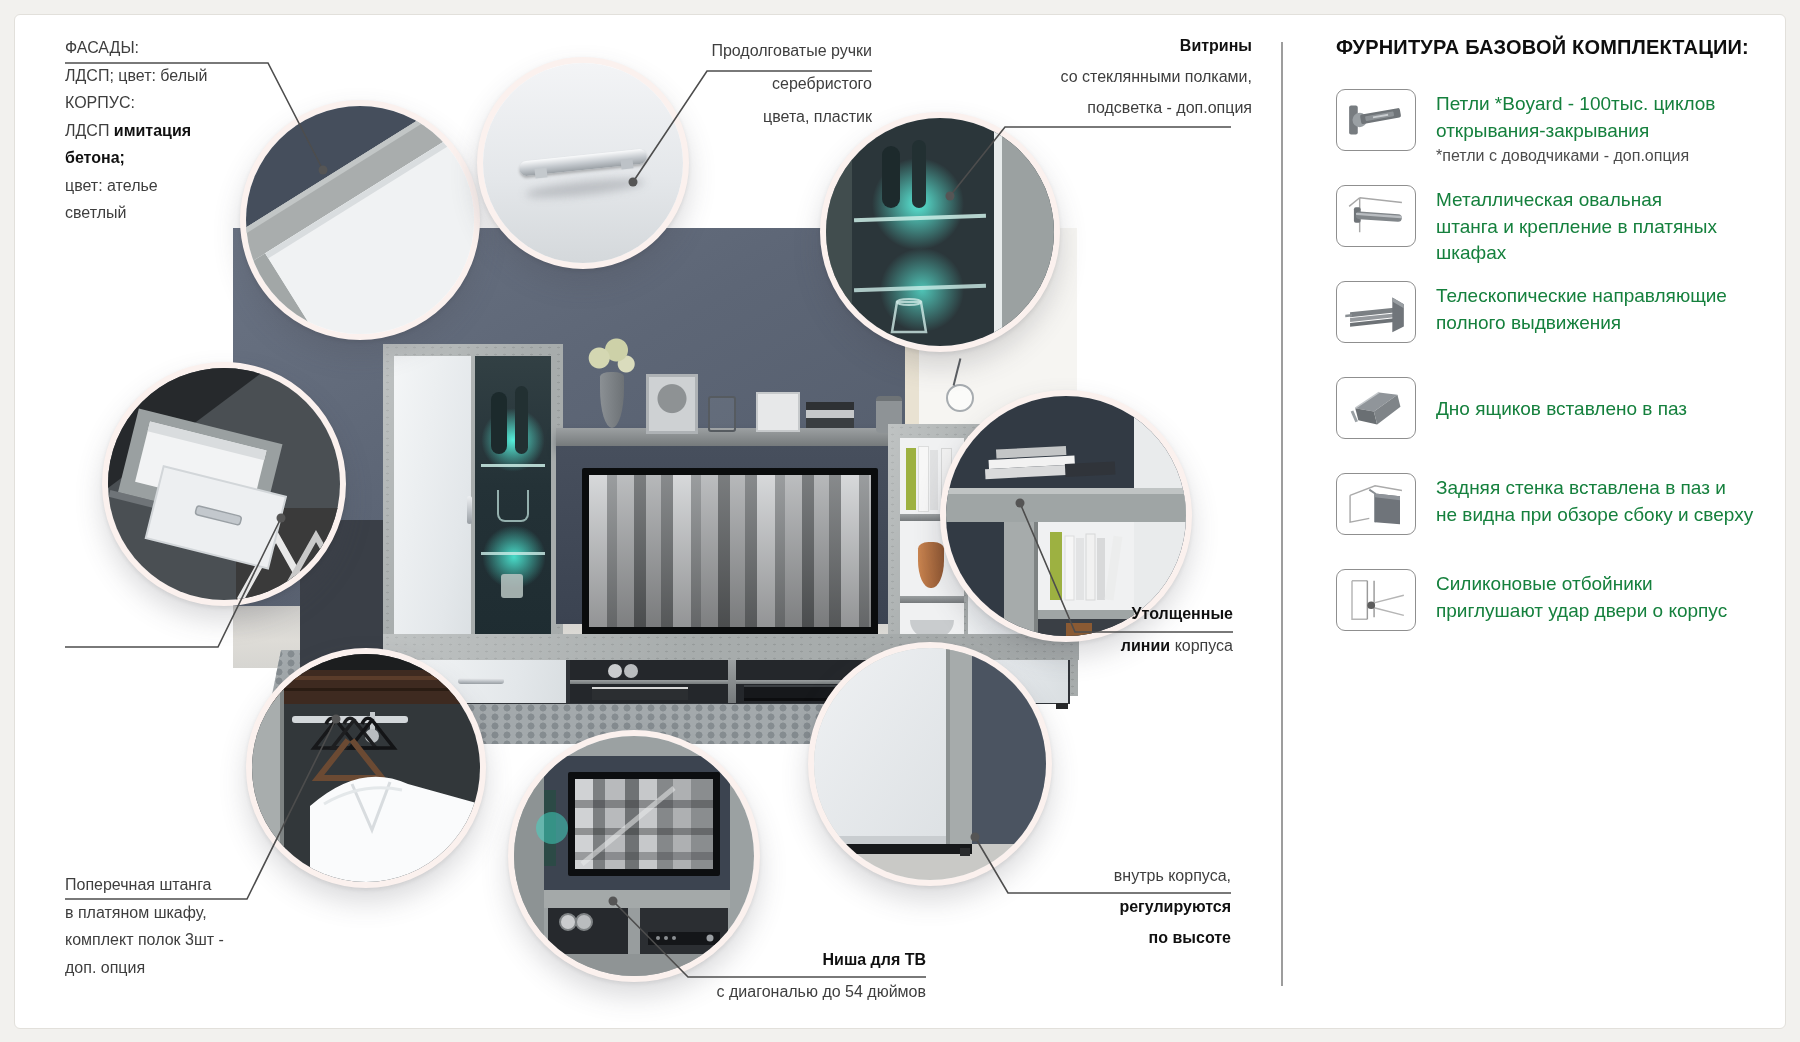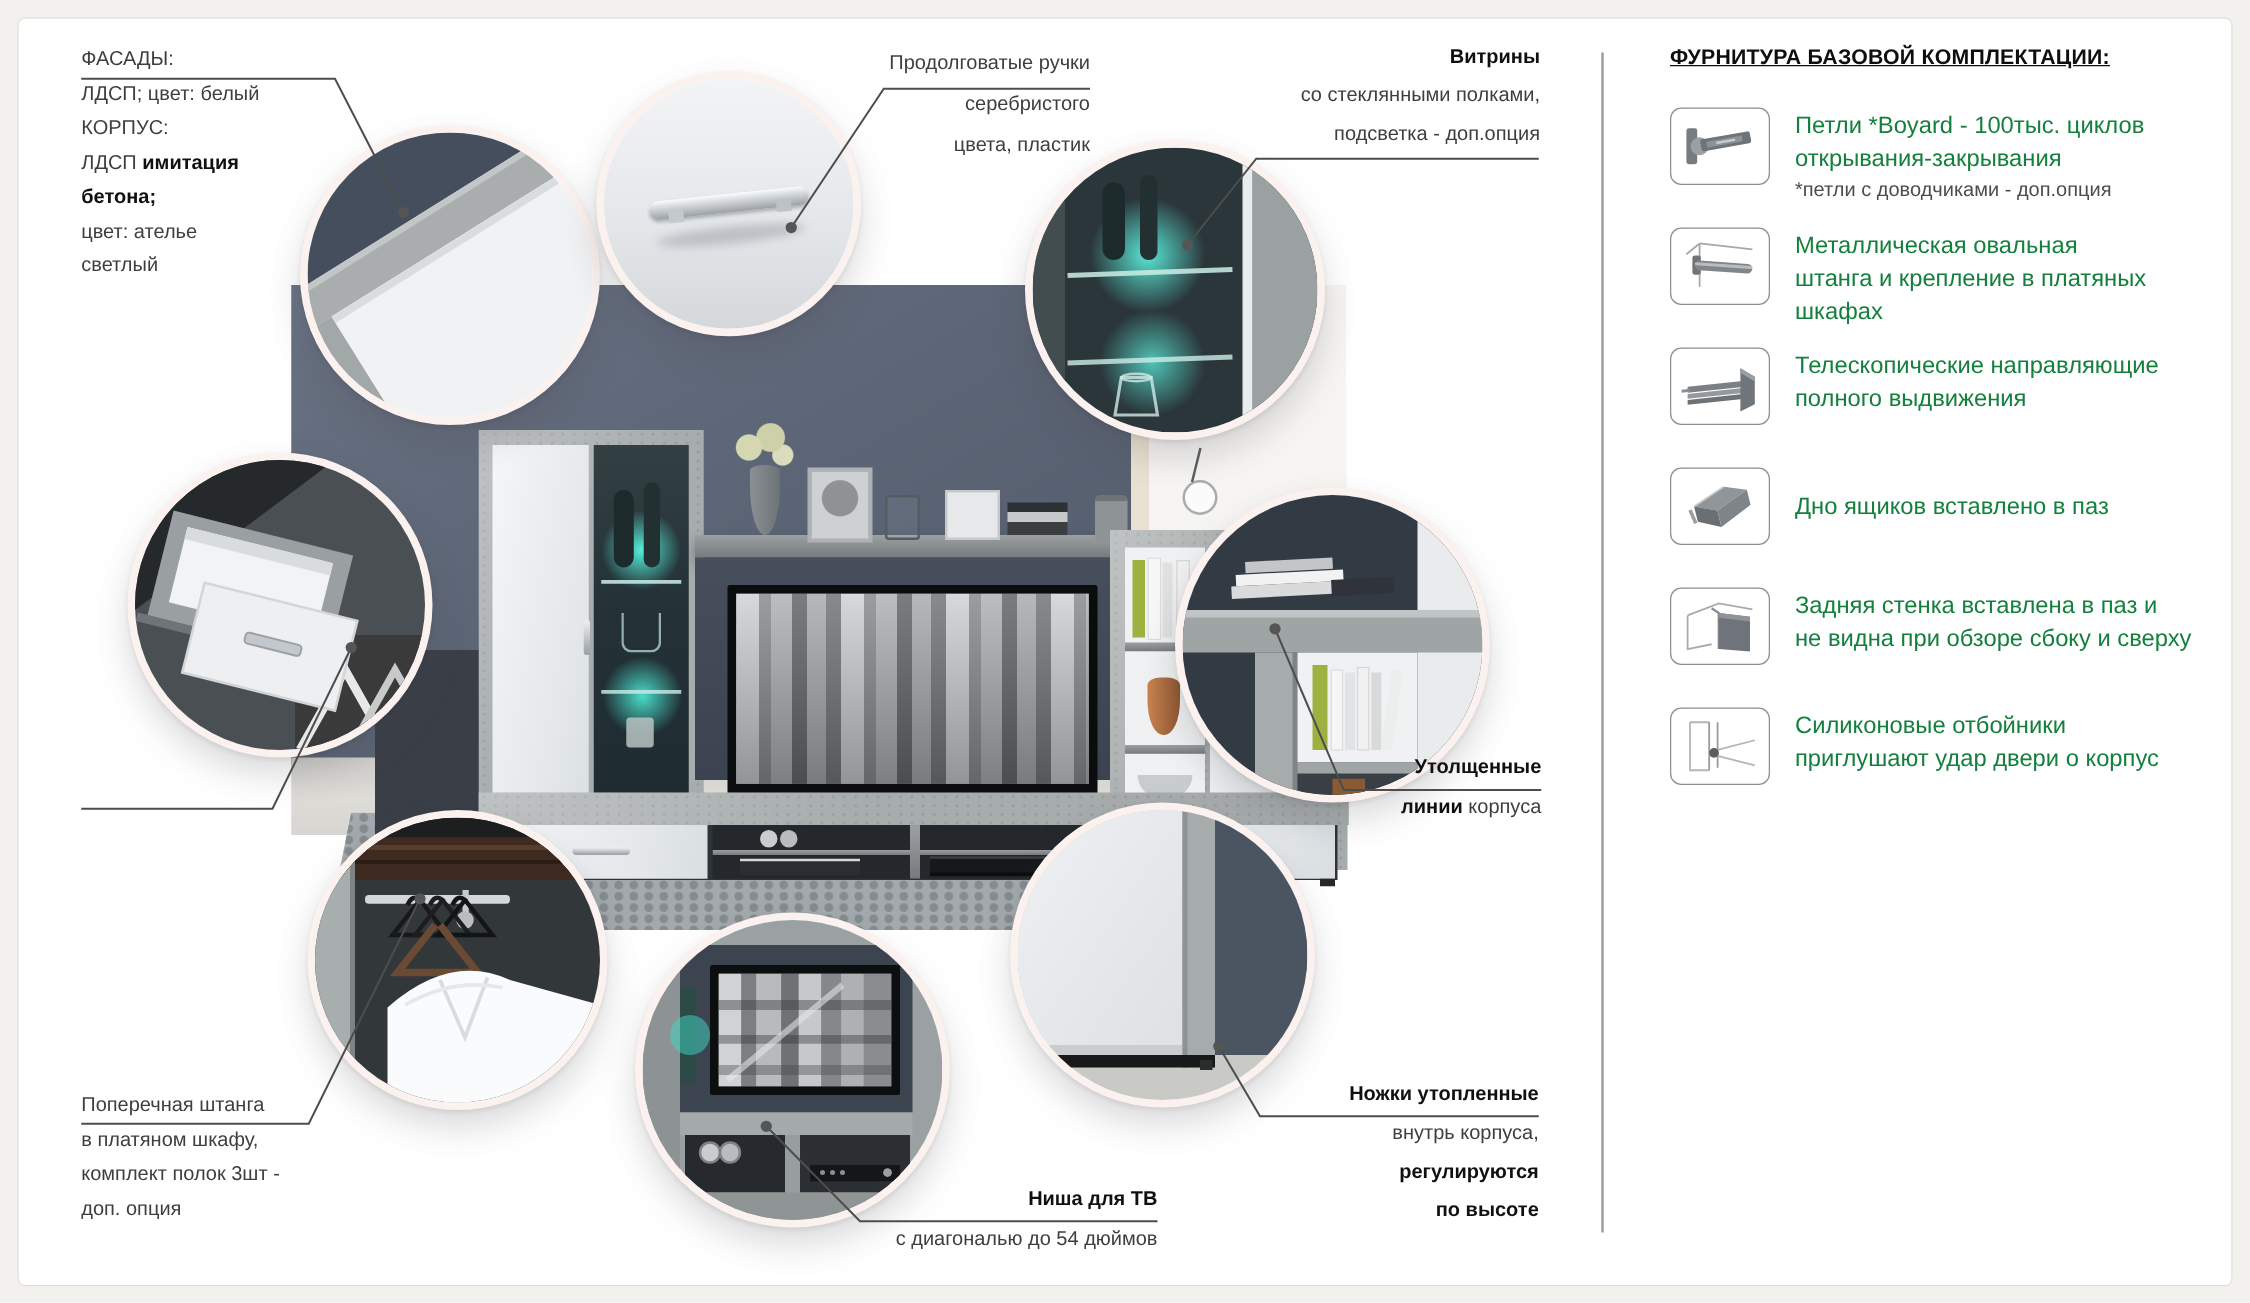--- a/index.html
+++ b/index.html
@@ -28,21 +28,21 @@
 
   
   .note{position:absolute;color:#3e3e3e;font-size:16px;line-height:27.5px;z-index:6;}
   .note b{color:#101010;font-weight:700;}
   .r{text-align:right;}
   .lh31{line-height:31px;} .lh32{line-height:32px;} .lh33{line-height:33px;}
 
   
   #divider{position:absolute;left:1281px;top:42px;width:2px;height:944px;background:#9d9d9d;z-index:5;}
   #sidebar{position:absolute;left:1336px;top:36px;width:424px;z-index:6;}
-  #sidebar h1{margin:0;font-size:17px;font-weight:700;color:#0e0e0e;letter-spacing:.2px;text-decoration:underline;}
+  #sidebar h1{margin:0;font-size:20px;font-weight:700;color:#0e0e0e;letter-spacing:.2px;}
   .hw-item{display:flex;align-items:flex-start;gap:20px;height:96px;}
   #hw-list{margin-top:30px;}
   .hw-icon{flex:0 0 78px;height:60px;border:1.5px solid #8f8f8f;border-radius:9px;background:#fff;
            display:flex;align-items:center;justify-content:center;}
   .hw-icon svg{width:64px;height:48px;}
   .hw-body{padding-top:2px;min-height:60px;display:flex;flex-direction:column;justify-content:flex-start;}
   .hw-center .hw-body{justify-content:center;text-align:center;}
   .hw-text{font-size:19px;line-height:26.5px;color:#15803d;white-space:pre-line;}
   .hw-note{font-size:16px;line-height:22px;color:#4c4c4c;white-space:pre-line;margin-top:1px;}
 
@@ -335,21 +335,21 @@
     <div>цвет: ателье</div>
     <div>светлый</div>
   </div>
 
   <div class="note r lh33" style="left:592px;top:34px;width:280px;">
     <div>Продолговатые ручки</div>
     <div>серебристого</div>
     <div>цвета, пластик</div>
   </div>
 
-  <div class="note r lh31" style="left:952px;top:30px;width:280px;">
+  <div class="note r lh31" style="left:972px;top:30px;width:280px;">
     <div><b>Витрины</b></div>
     <div>со стеклянными полками,</div>
     <div>подсветка - доп.опция</div>
   </div>
 
 
   <div class="note r lh32" style="left:953px;top:598px;width:280px;">
     <div><b>Утолщенные</b></div>
     <div><b>линии</b> <span>корпуса</span></div>
   </div>
@@ -360,21 +360,20 @@
     <div>комплект полок 3шт -</div>
     <div>доп. опция</div>
   </div>
 
   <div class="note r lh32" style="left:646px;top:944px;width:280px;text-align:right;">
     <div><b>Ниша для ТВ</b></div>
     <div>с диагональю до 54 дюймов</div>
   </div>
 
   <div class="note r lh31" style="left:951px;top:860px;width:280px;">
-    <div><b>Ножки утопленные</b></div>
     <div>внутрь корпуса,</div>
     <div><b>регулируются</b></div>
     <div><b>по высоте</b></div>
   </div>
 
   <div id="divider"></div>
 
   <div id="sidebar">
     <h1>ФУРНИТУРА БАЗОВОЙ КОМПЛЕКТАЦИИ:</h1>
     <div id="hw-list">

